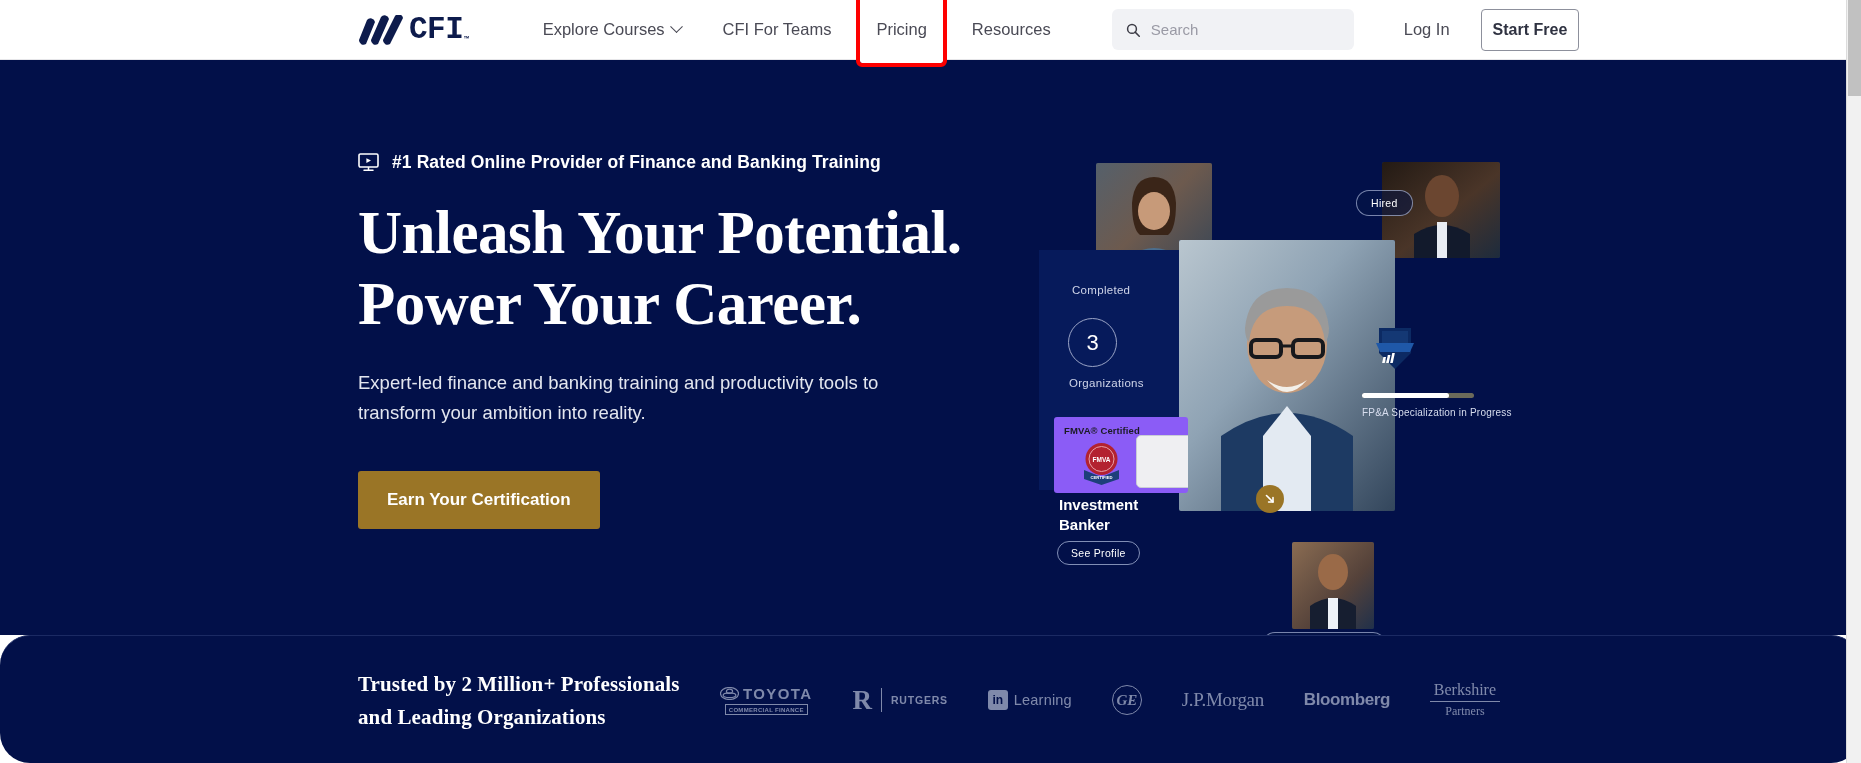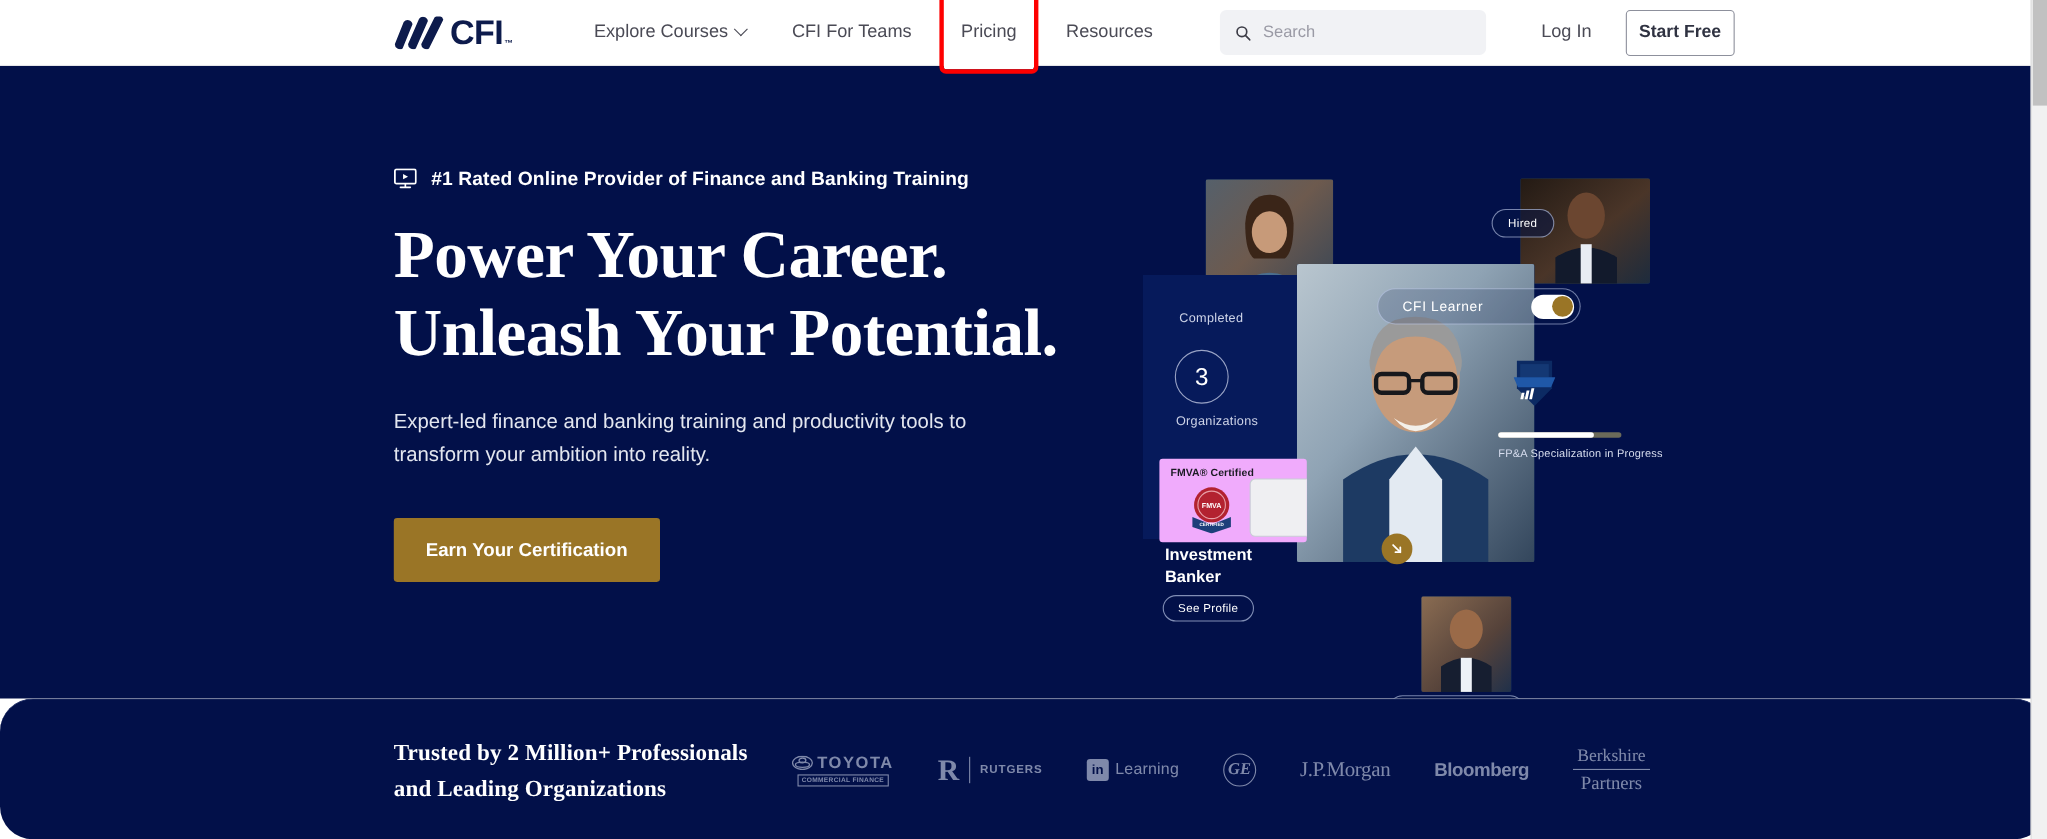--- a/index.html
+++ b/index.html
@@ -46,21 +46,21 @@
     align-items: center;
     height: 36px;
     gap: 5px;
     margin-right: 62px;
     cursor: pointer;
   }
   .logo-mark {
     display: block;
   }
   .logo-word {
-    font-family: Liberation Sans, sans-serif;
+    font-family: Liberation Mono, monospace;
     font-size: 31px;
     font-weight: 700;
     letter-spacing: -0.5px;
     color: #0d1b4c;
     line-height: 1;
     position: relative;
   }
   .logo-tm {
     font-size: 8px;
     font-weight: 700;
@@ -321,21 +321,21 @@
     width: 19px; height: 19px;
     border-radius: 50%;
     background: #9a7526;
   }
 
   
   .fmva-card {
     position: absolute;
     left: 14px; top: 337px;
     width: 134px; height: 76px;
-    background: #f0abfc;
+    background: #8b5cf6;
     border-radius: 3px;
     z-index: 9;
     padding: 8px 0 0 0;
     overflow: hidden;
   }
   .fmva-title {
     font-size: 9.5px;
     font-weight: 700;
     color: #1b1b23;
     text-align: left;
@@ -511,21 +511,21 @@
     color: #ccd3e6; font-weight: 700;
   }
 
   .jpm-word { font-family: "Liberation Serif", serif; font-size: 19px; color: #ccd3e6; letter-spacing: -0.3px; }
 
   .bloomberg-word { font-size: 17px; font-weight: 700; color: #ccd3e6; letter-spacing: -0.4px; }
 
   .berkshire-wrap { display: flex; flex-direction: column; align-items: center; }
   .berkshire-top { font-family: "Liberation Serif", serif; font-size: 16px; color: #ccd3e6; }
   .berkshire-rule { width: 70px; height: 1px; background: #ccd3e6; margin: 2px 0; }
-  .berkshire-bot { font-family: "Liberation Serif", serif; font-size: 17px; color: #ccd3e6; text-align: center; }
+  .berkshire-bot { font-family: "Liberation Serif", serif; font-size: 12px; color: #ccd3e6; text-align: center; }
 
   
   .scroll-strip {
     position: absolute;
     right: 0; top: 0;
     width: 15px; height: 763px;
     background: #f1f1f1;
     border-left: 1px solid #dcdcdc;
     z-index: 50;
   }
@@ -602,22 +602,22 @@
         <svg width="21" height="19" viewBox="0 0 21 19">
           <rect x="1" y="1" width="19" height="13" rx="1.4" fill="none" stroke="#ffffff" stroke-width="1.6"></rect>
           <path d="M8.4 5.2 L13 7.6 L8.4 10 Z" fill="#ffffff"></path>
           <line x1="6" y1="17.3" x2="15" y2="17.3" stroke="#ffffff" stroke-width="1.5" stroke-linecap="round"></line>
           <line x1="10.5" y1="14" x2="10.5" y2="17.3" stroke="#ffffff" stroke-width="1.5"></line>
         </svg>
         <span class="eyebrow-text">#1 Rated Online Provider of Finance and Banking Training</span>
       </div>
 
       <h1 class="headline">
+        <span class="headline-line">Unleash Your Potential.</span>
         <span class="headline-line">Power Your Career.</span>
-        <span class="headline-line">Unleash Your Potential.</span>
       </h1>
 
       <p class="subhead">Expert-led finance and banking training and productivity tools to transform your ambition into reality.</p>
 
       <button class="cta-btn">Earn Your Certification</button>
     </div>
 
     <div class="collage">
 
       <div class="stats-panel"></div>
@@ -691,26 +691,20 @@
           <rect x="36" y="56" width="10" height="31" fill="#eef2f7"></rect>
         </svg>
       </div>
 
       <div class="stat-completed">Completed</div>
       <div class="stat-ring">
         <span class="stat-ring-value">3</span>
       </div>
       <div class="stat-certs">Organizations</div>
 
-      <div class="learner-pill">
-        <span class="learner-label">CFI  Learner</span>
-        <span class="toggle">
-          <span class="toggle-knob"></span>
-        </span>
-      </div>
 
       <div class="fmva-card">
         <div class="fmva-title">FMVA® Certified</div>
         <svg class="fmva-seal" viewBox="0 0 47 45">
           <circle cx="23.5" cy="19" r="16" fill="#b32230"></circle>
           <circle cx="23.5" cy="19" r="12.5" fill="none" stroke="#e8a0a8" stroke-width="1"></circle>
           <text x="23.5" y="21.5" font-family="Liberation Sans, sans-serif" font-size="6.5" font-weight="bold" fill="#ffffff" text-anchor="middle">FMVA</text>
           <path d="M6 30 L23.5 37 L41 30 L41 39 L23.5 45 L6 39 Z" fill="#1d3f7a"></path>
           <text x="23.5" y="38.5" font-family="Liberation Sans, sans-serif" font-size="4.2" font-weight="bold" fill="#ffffff" text-anchor="middle">CERTIFIED</text>
         </svg>

